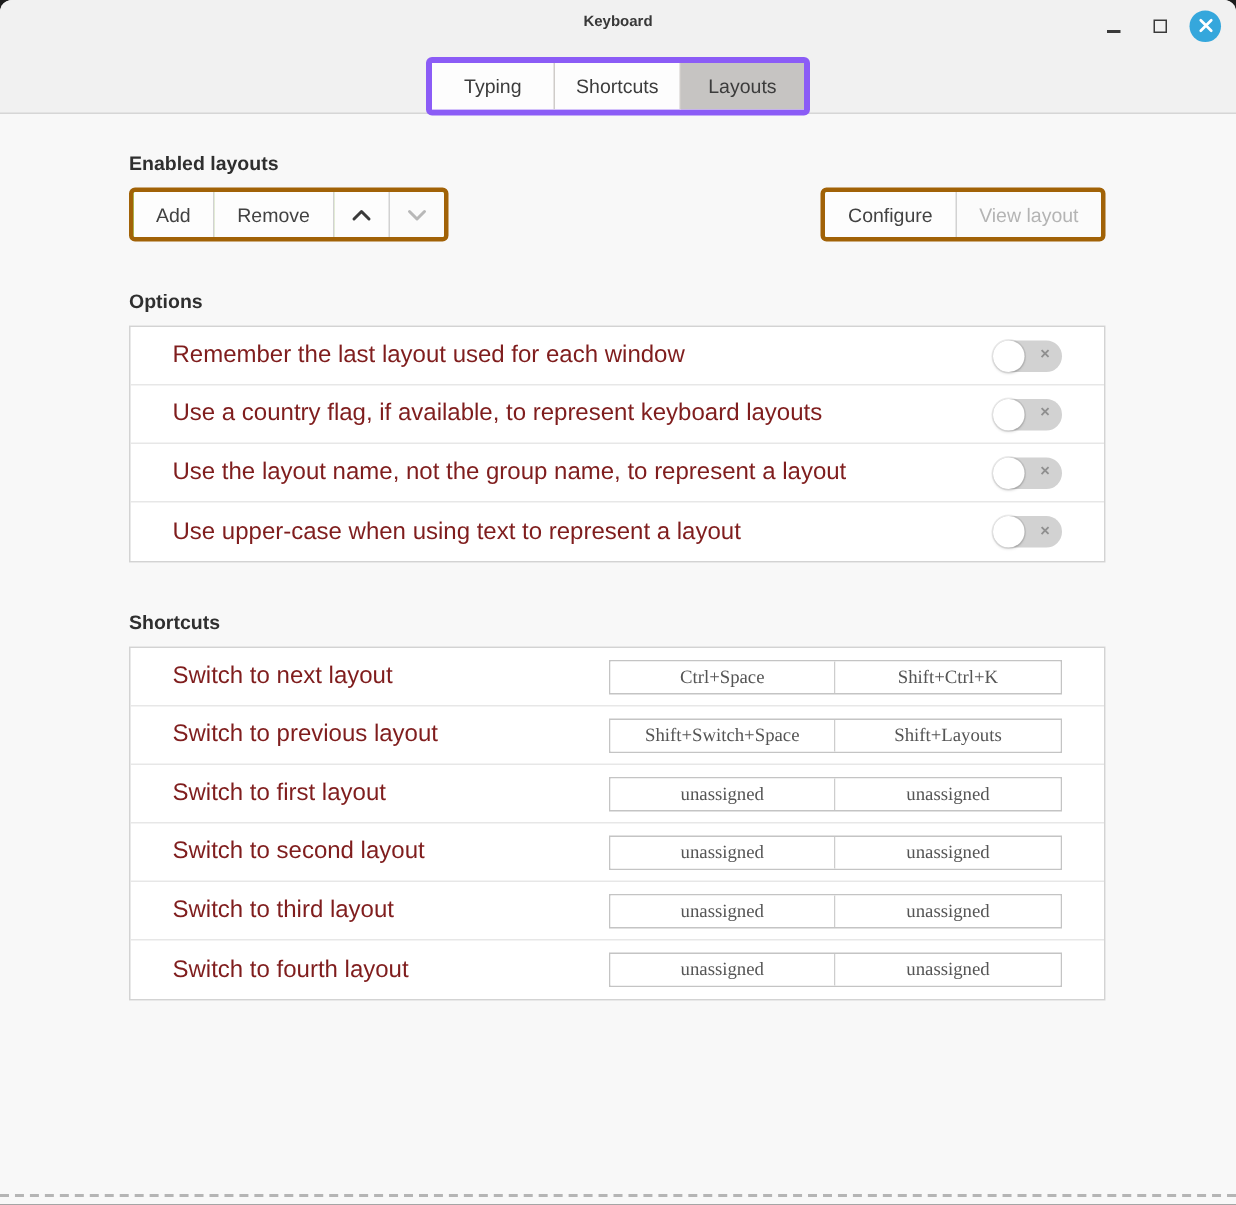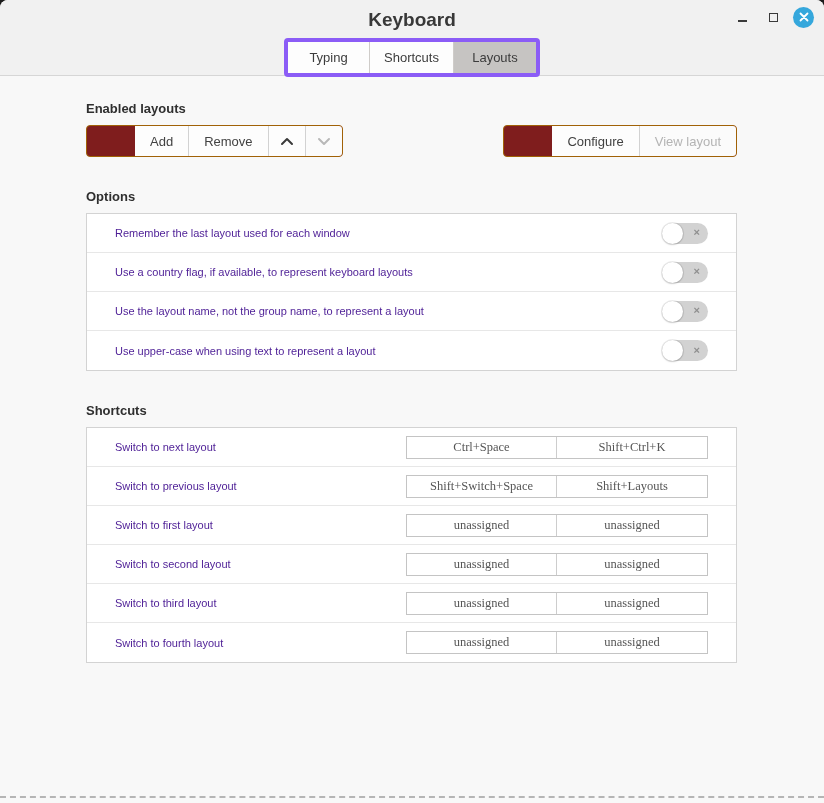--- a/index.html
+++ b/index.html
@@ -20,21 +20,21 @@
   .header {
     height: 76px;
     background: #f1f1f1;
     border-bottom: 1px solid #d6d6d6;
     position: relative;
   }
   .titlebar { height: 34px; position: relative; }
   .title {
     position: absolute; left: 0; right: 0; top: 9px;
     text-align: center;
-    font-size: 19px; font-weight: 600; color: #383838;
+    font-size: 10px; font-weight: 600; color: #383838;
   }
   .win-controls {
     position: absolute; right: 10px; top: 5px;
     display: flex; align-items: center; gap: 9px; height: 24px;
   }
   .win-btn {
     width: 22px; height: 22px;
     display: flex; align-items: center; justify-content: center;
     cursor: default;
   }
@@ -84,21 +84,21 @@
     cursor: pointer;
   }
   .layout-row .badge { font-size: 15px; font-weight: 700; }
   .layout-row.selected {
     background: #1f97dc; color: #ffffff;
     outline: 1px dashed rgba(255,255,255,0.65);
     outline-offset: -2px;
   }
   
   .list-toolbar { margin-top: 9px; display: flex; justify-content: space-between; }
-  .btn-group { display: flex; border: 1px solid #a16207; border-radius: 4px; background: #7f1d1d; overflow: hidden; padding-left: 48px; }
+  .btn-group { display: flex; border: 3px solid #a16207; border-radius: 4px; background: #84cc16; overflow: hidden; }
   .btn {
     height: 30px;
     display: flex; align-items: center; justify-content: center;
     padding: 0 15px;
     font-size: 13px; color: #424242;
     background: #fdfdfd;
     border-right: 1px solid #d2d2d2;
     cursor: pointer;
   }
   .btn:last-child { border-right: none; }
@@ -110,21 +110,21 @@
     background: #ffffff;
     border: 1px solid #d3d3d3;
   }
   .opt-row, .sc-row {
     height: 39px;
     display: flex; align-items: center; justify-content: space-between;
     border-bottom: 1px solid #e7e7e7;
     padding: 0 28px;
   }
   .opt-row:last-child, .sc-row:last-child { border-bottom: none; }
-  .opt-label, .sc-label { font-size: 11px; color: #4c1d95; }
+  .opt-label, .sc-label { font-size: 16px; color: #7f1d1d; }
   
   .toggle {
     width: 46px; height: 21px; border-radius: 11px;
     background: #d2d2d2;
     position: relative; cursor: pointer;
     flex: none;
   }
   .toggle .knob {
     position: absolute; left: 0; top: 0;
     width: 21px; height: 21px; border-radius: 50%;

